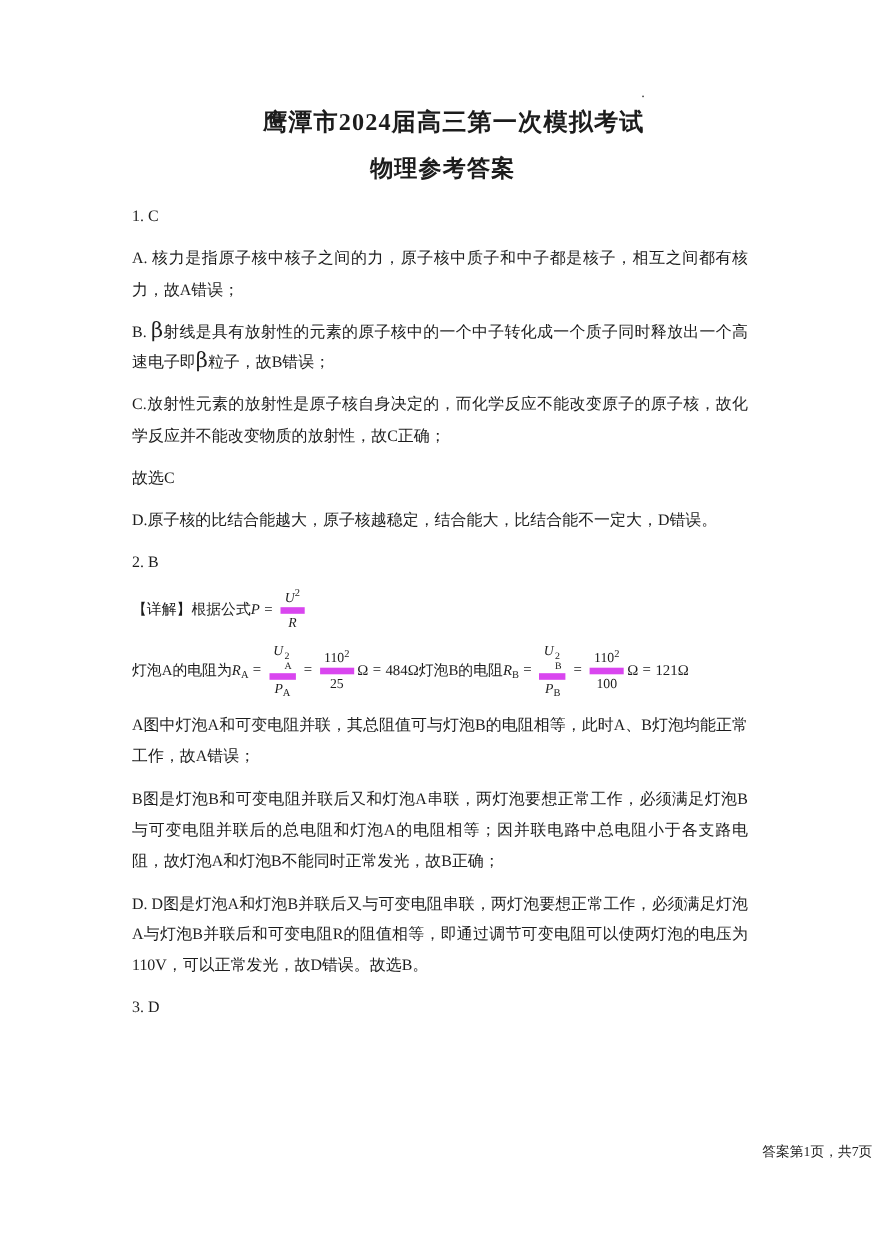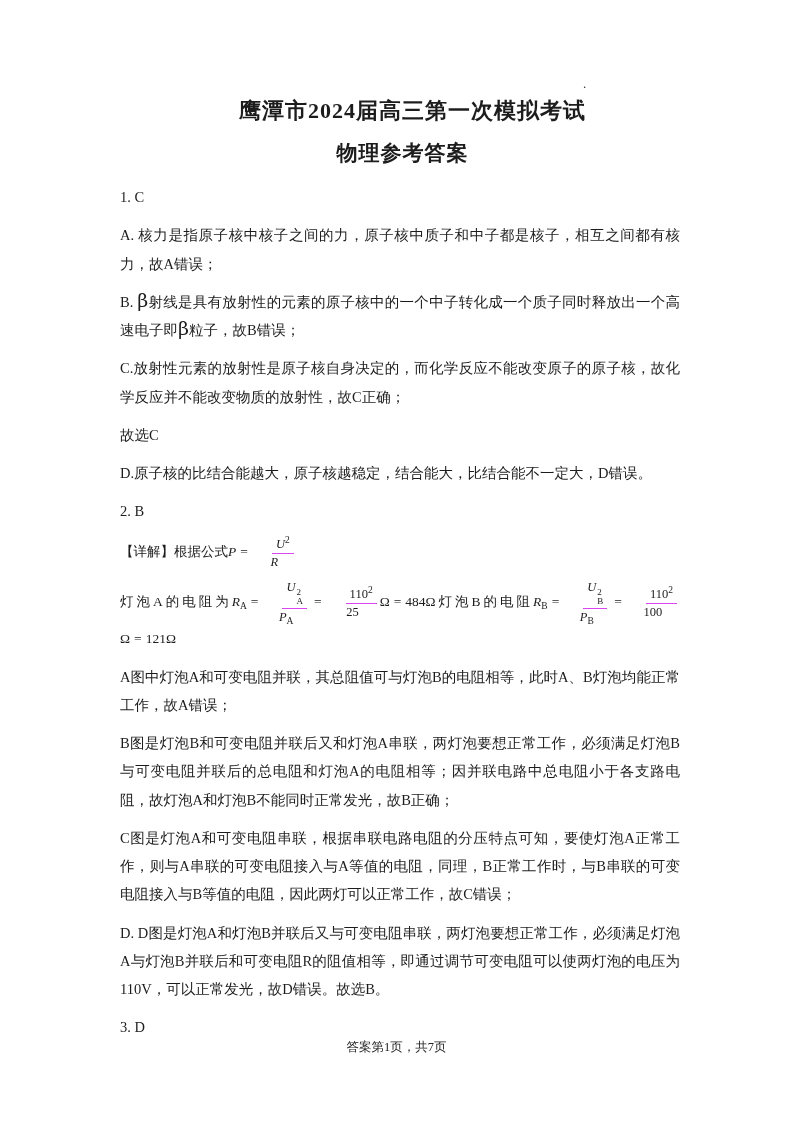--- a/index.html
+++ b/index.html
@@ -33,21 +33,21 @@
   .formula { font-size: 13.5px; }
   .eq { margin: 0 4px; }
   .frac {
     display: inline-block;
     text-align: center;
     vertical-align: middle;
     margin: 0 3px;
     font-size: 12.5px;
     line-height: 1.2;
   }
-  .frac .num { display: block; padding: 0 4px 1px; border-bottom: 1px solid #d946ef; margin-left: 17px; }
+  .frac .num { display: block; padding: 0 4px 1px; border-bottom: 6px solid #d946ef; }
   .frac .den { display: block; padding: 1px 4px 0; }
   .msub { font-size: 9.5px; vertical-align: -3px; line-height: 1; }
   sup { font-size: 9.5px; line-height: 1; }
   .supsub {
     display: inline-flex;
     flex-direction: column;
     align-items: flex-start;
     vertical-align: -4px;
     margin-left: 1px;
   }
@@ -55,21 +55,21 @@
     font-size: 9px;
     line-height: 1.05;
     position: static;
     vertical-align: baseline;
   }
   .gap-left { }
   .footer {
     position: absolute;
     left: 0; right: 0;
     bottom: 66px;
-    text-align: center;
+    text-align: right;
     font-size: 12.5px;
     color: #222;
   }
 </style>
 </head>
 <body>
 
 <div class="page">
 
   <span class="stray">.</span>
@@ -102,21 +102,20 @@
               <sub>A</sub>
             </span></span><span class="den"><span class="mvar">P</span><sub class="msub">A</sub></span></span><span class="eq">=</span><span class="frac"><span class="num"><span>110</span><sup>2</sup></span><span class="den">25</span></span><span>Ω</span><span class="eq">=</span><span>484Ω</span><span class="gap-left">灯泡B的电阻</span><span class="mvar">R</span><sub class="msub">B</sub><span class="eq">=</span><span class="frac"><span class="num"><span class="mvar">U</span><span class="supsub">
               <sup>2</sup>
               <sub>B</sub>
             </span></span><span class="den"><span class="mvar">P</span><sub class="msub">B</sub></span></span><span class="eq">=</span><span class="frac"><span class="num"><span>110</span><sup>2</sup></span><span class="den">100</span></span><span>Ω</span><span class="eq">=</span><span>121Ω</span></p>
 
     <p class="para">A图中灯泡A和可变电阻并联，其总阻值可与灯泡B的电阻相等，此时A、B灯泡均能正常工作，故A错误；</p>
 
     <p class="para">B图是灯泡B和可变电阻并联后又和灯泡A串联，两灯泡要想正常工作，必须满足灯泡B与可变电阻并联后的总电阻和灯泡A的电阻相等；因并联电路中总电阻小于各支路电阻，故灯泡A和灯泡B不能同时正常发光，故B正确；</p>
 
-    <p class="para">C图是灯泡A和可变电阻串联，根据串联电路电阻的分压特点可知，要使灯泡A正常工作，则与A串联的可变电阻接入与A等值的电阻，同理，B正常工作时，与B串联的可变电阻接入与B等值的电阻，因此两灯可以正常工作，故C错误；</p>
 
     <p class="para">D.  D图是灯泡A和灯泡B并联后又与可变电阻串联，两灯泡要想正常工作，必须满足灯泡A与灯泡B并联后和可变电阻R的阻值相等，即通过调节可变电阻可以使两灯泡的电压为110V，可以正常发光，故D错误。故选B。</p>
 
     <p class="para">3.  D</p>
 
   </div>
 
   <div class="footer">答案第1页，共7页</div>
 
 </div>

